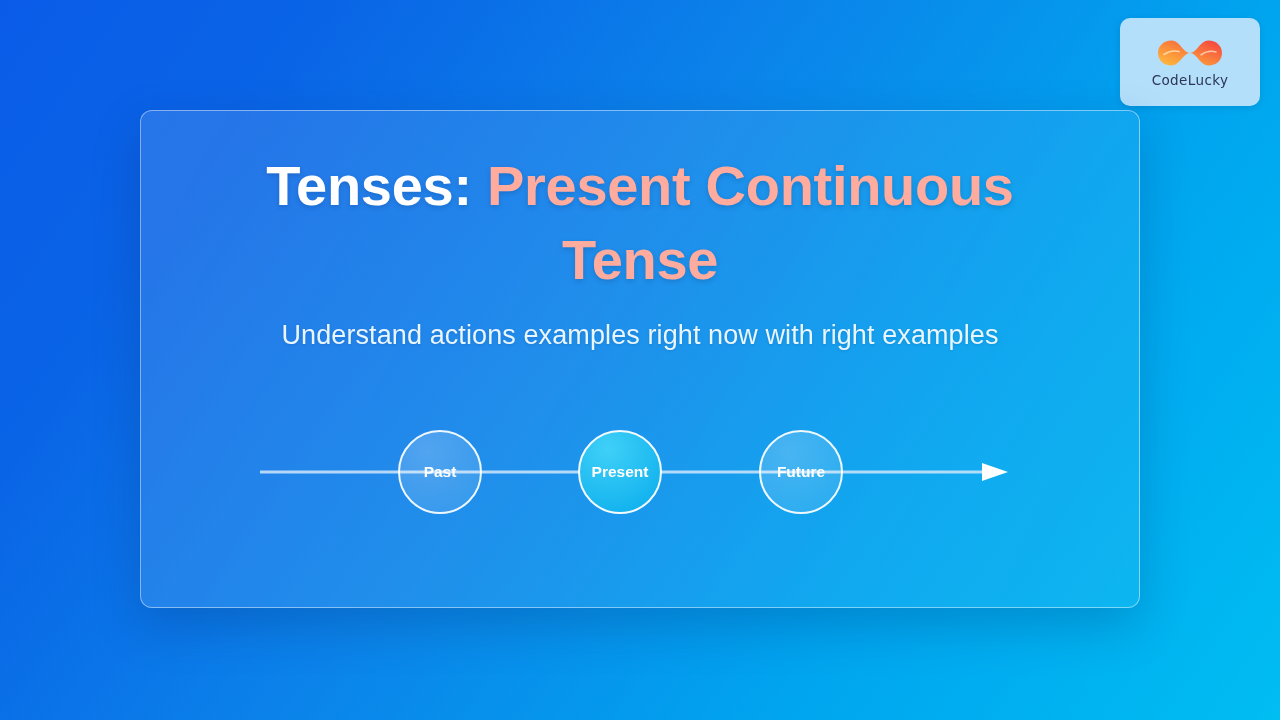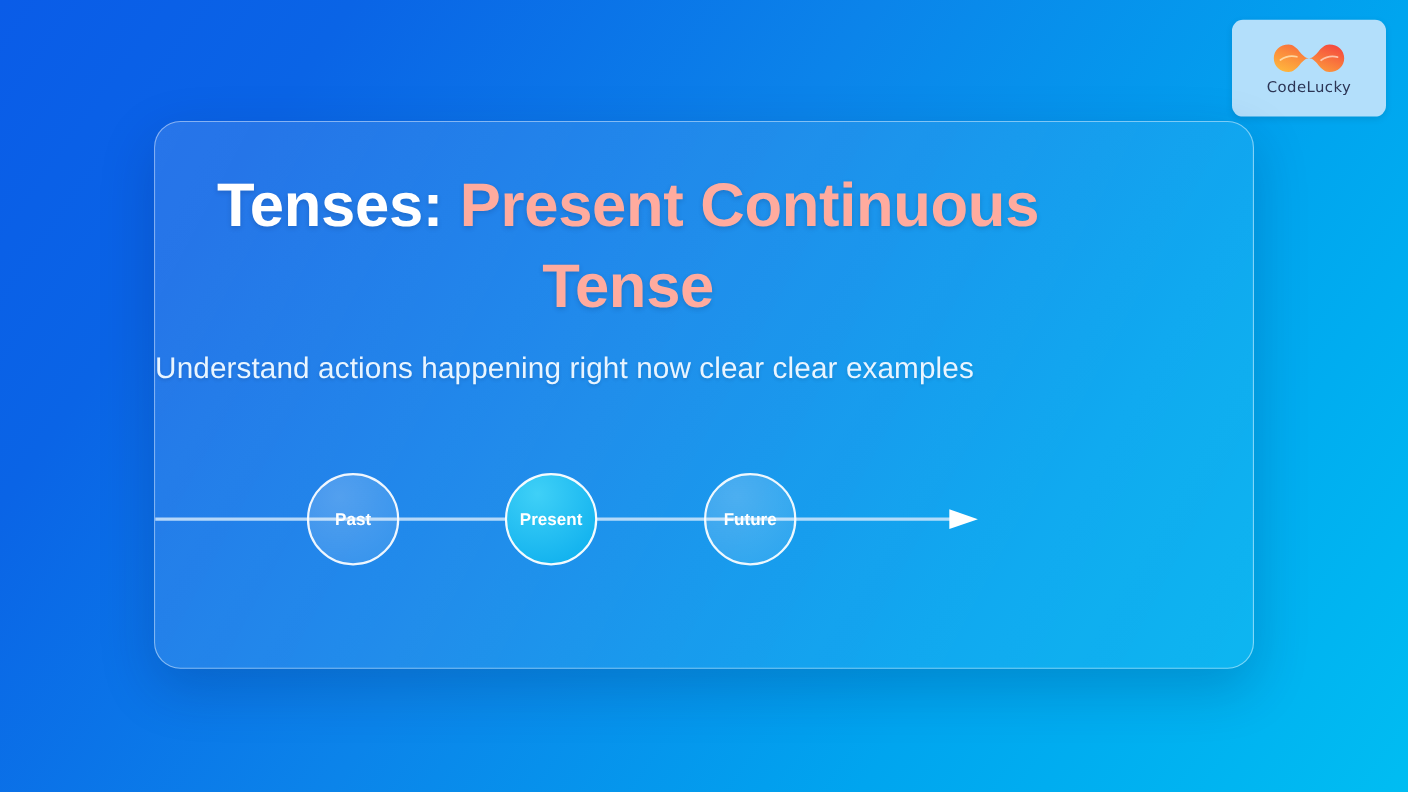--- a/index.html
+++ b/index.html
@@ -49,30 +49,30 @@
     font-family: "DejaVu Sans", sans-serif;
   }
 
   
   .card {
     position: absolute;
     left: 140px;
     top: 110px;
     width: 1000px;
     height: 498px;
-    border-radius: 24px;
+    border-radius: 12px;
     border: 1px solid rgba(255,255,255,0.45);
     background: linear-gradient(118deg,
                 rgba(255,255,255,0.12) 0%,
                 rgba(255,255,255,0.085) 42%,
                 rgba(255,255,255,0.05) 100%);
     box-shadow: 0 18px 48px rgba(0, 30, 90, 0.22);
     display: flex;
     flex-direction: column;
-    align-items: flex-start;
+    align-items: center;
     overflow: hidden;
   }
 
   .title {
     margin-top: 38px;
     width: 860px;
     text-align: center;
     font-size: 56px;
     font-weight: bold;
     line-height: 1.33;
@@ -139,21 +139,21 @@
   <div class="logo-text">CodeLucky</div>
 </div>
 
 <div class="card">
 
   <h1 class="title">
     <span>Tenses: </span><span class="accent">Present Continuous Tense</span>
   </h1>
 
   <p class="subtitle">
-    <span>Understand actions happening </span><span class="em">right now</span><span> clear clear examples</span>
+    <span>Understand actions examples </span><span class="em">right now</span><span> with right examples</span>
   </p>
 
   <div class="timeline-wrap">
     <svg class="timeline-svg" viewBox="0 0 760 110">
       <defs>
         <radialGradient id="plainNode" cx="35%" cy="25%" r="85%">
           <stop offset="0%" stop-color="#ffffff" stop-opacity="0.22"></stop>
           <stop offset="100%" stop-color="#ffffff" stop-opacity="0.10"></stop>
         </radialGradient>
         <radialGradient id="hotNode" cx="35%" cy="22%" r="88%">

